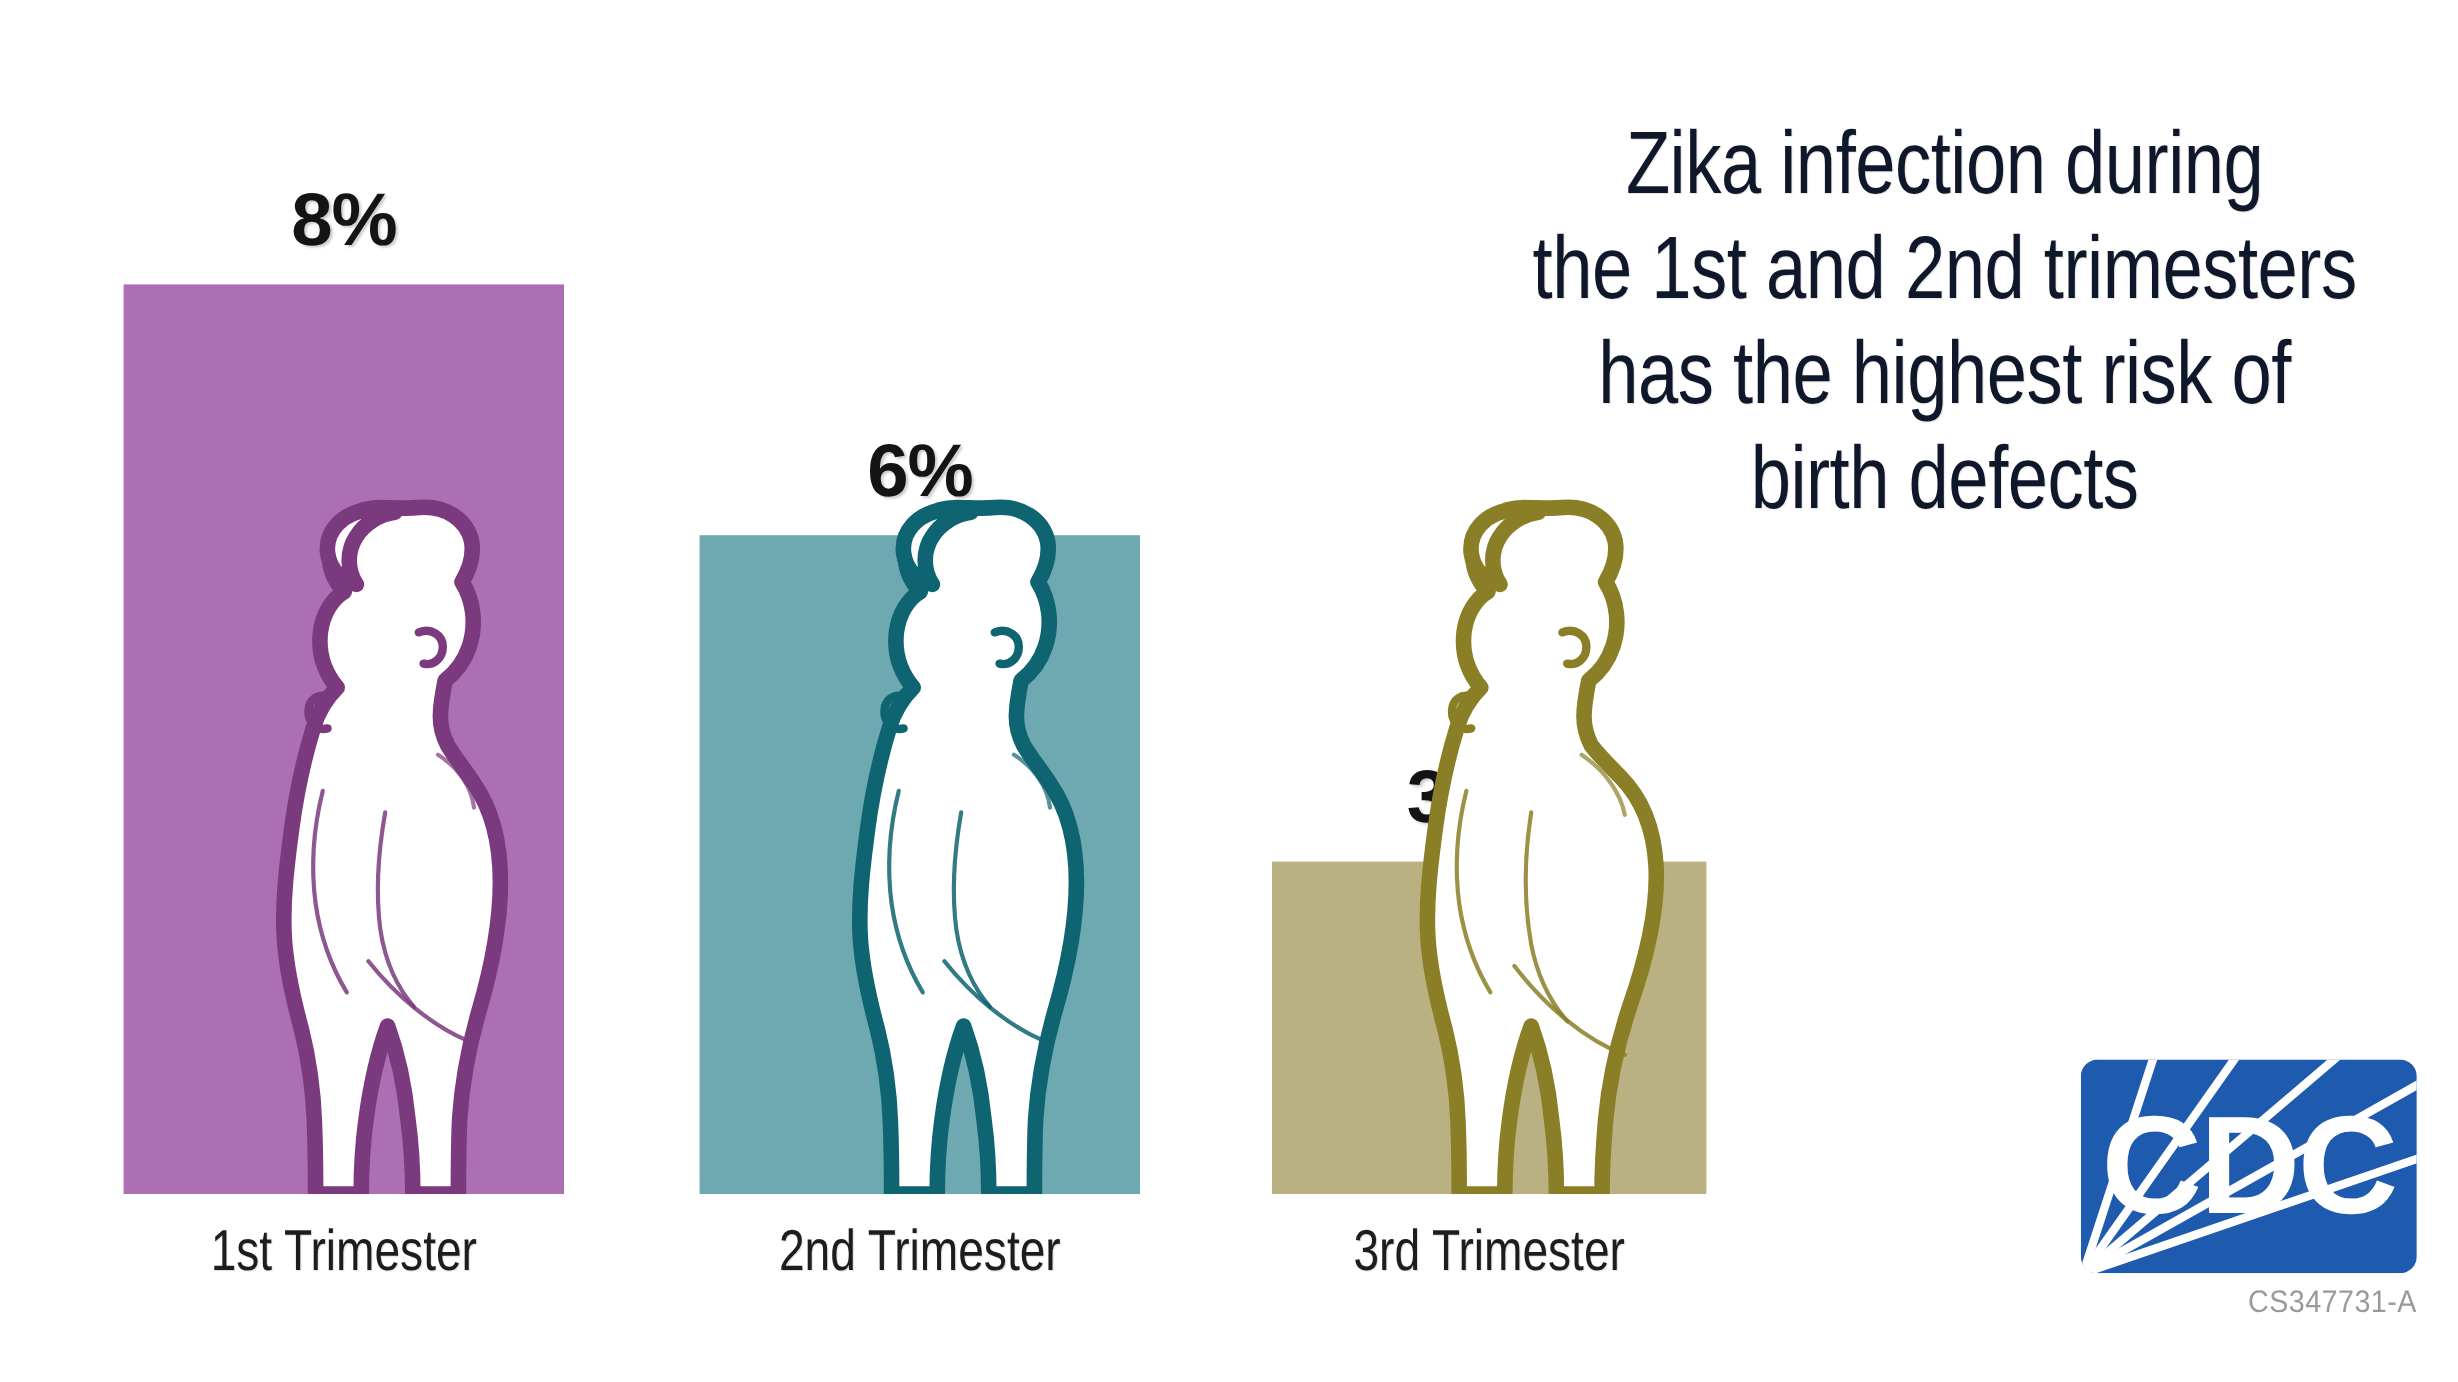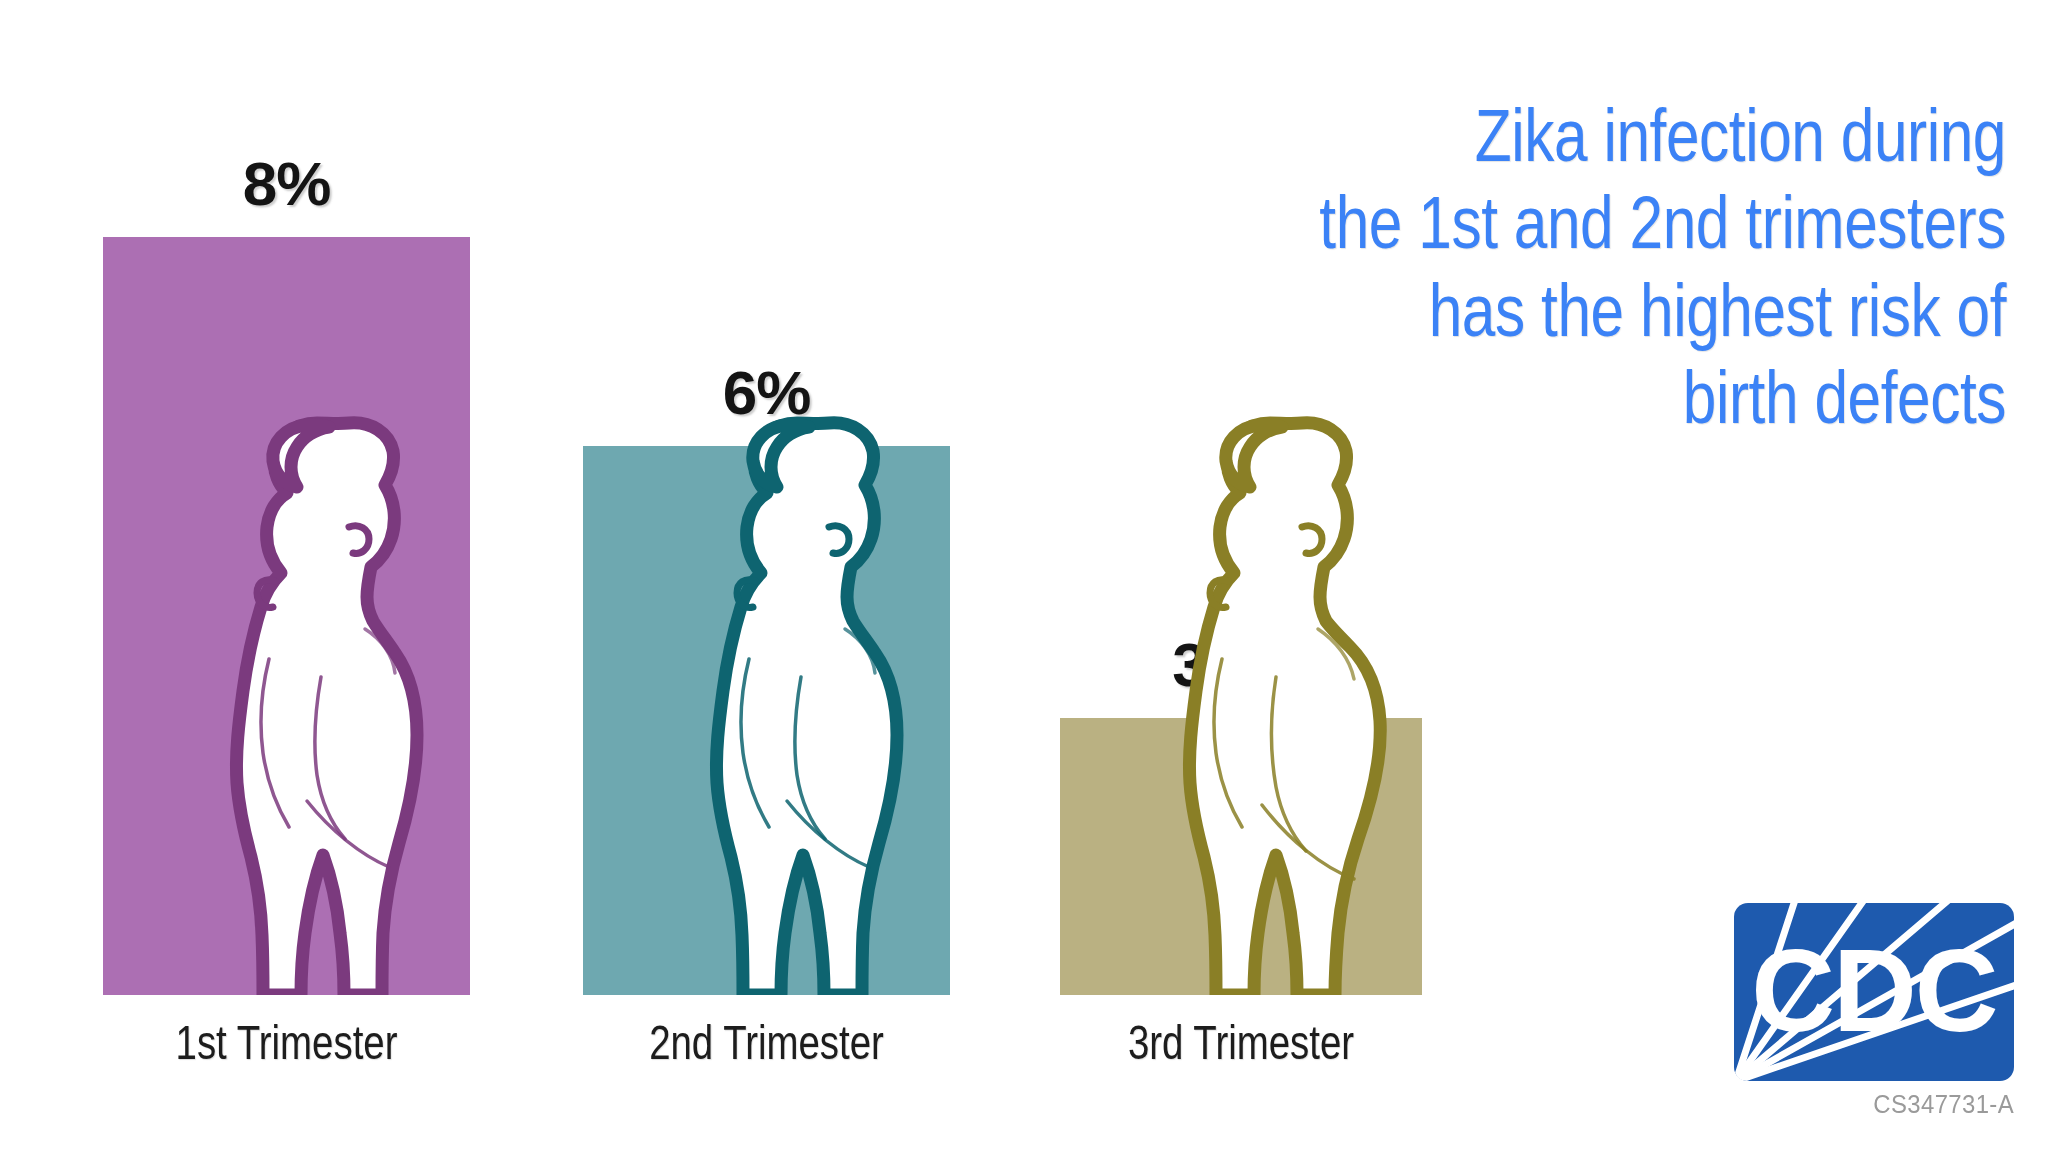--- a/index.html
+++ b/index.html
@@ -95,44 +95,44 @@
 
   
   #bar-group-3 { left: 1060px; width: 362px; height: 277px; }
   #bar-group-3 .bar-rect { height: 277px; }
   #bar-group-3 .bar-value { bottom: 100%; margin-bottom: 22px; }
   #bar-group-3 .figure-wrap { left: 82px; width: 285px; height: 580px; }
 
   
   .headline {
     position: absolute;
-    right: 42px;
+    right: 20px;
     top: 92px;
     width: 1000px;
-    text-align: right;
+    text-align: center;
     font-family: "Liberation Sans", "DejaVu Sans", sans-serif;
     font-weight: 400;
     font-size: 74px;
     line-height: 1.18;
-    color: #3b82f6;
+    color: #0f172a;
     letter-spacing: -0.5px;
   }
   .headline .hl-line {
     display: block;
     transform: scaleX(0.815);
     transform-origin: right center;
     white-space: nowrap;
     text-shadow: 1px 1px 1px rgba(130,130,130,0.22);
   }
 
   
   .cdc-block {
     position: absolute;
     right: 34px;
-    bottom: 32px;
+    bottom: 52px;
     width: 290px;
   }
   .cdc-logo {
     position: relative;
     width: 280px;
     height: 178px;
     margin-left: auto;
     display: block;
   }
   .cdc-caption {

